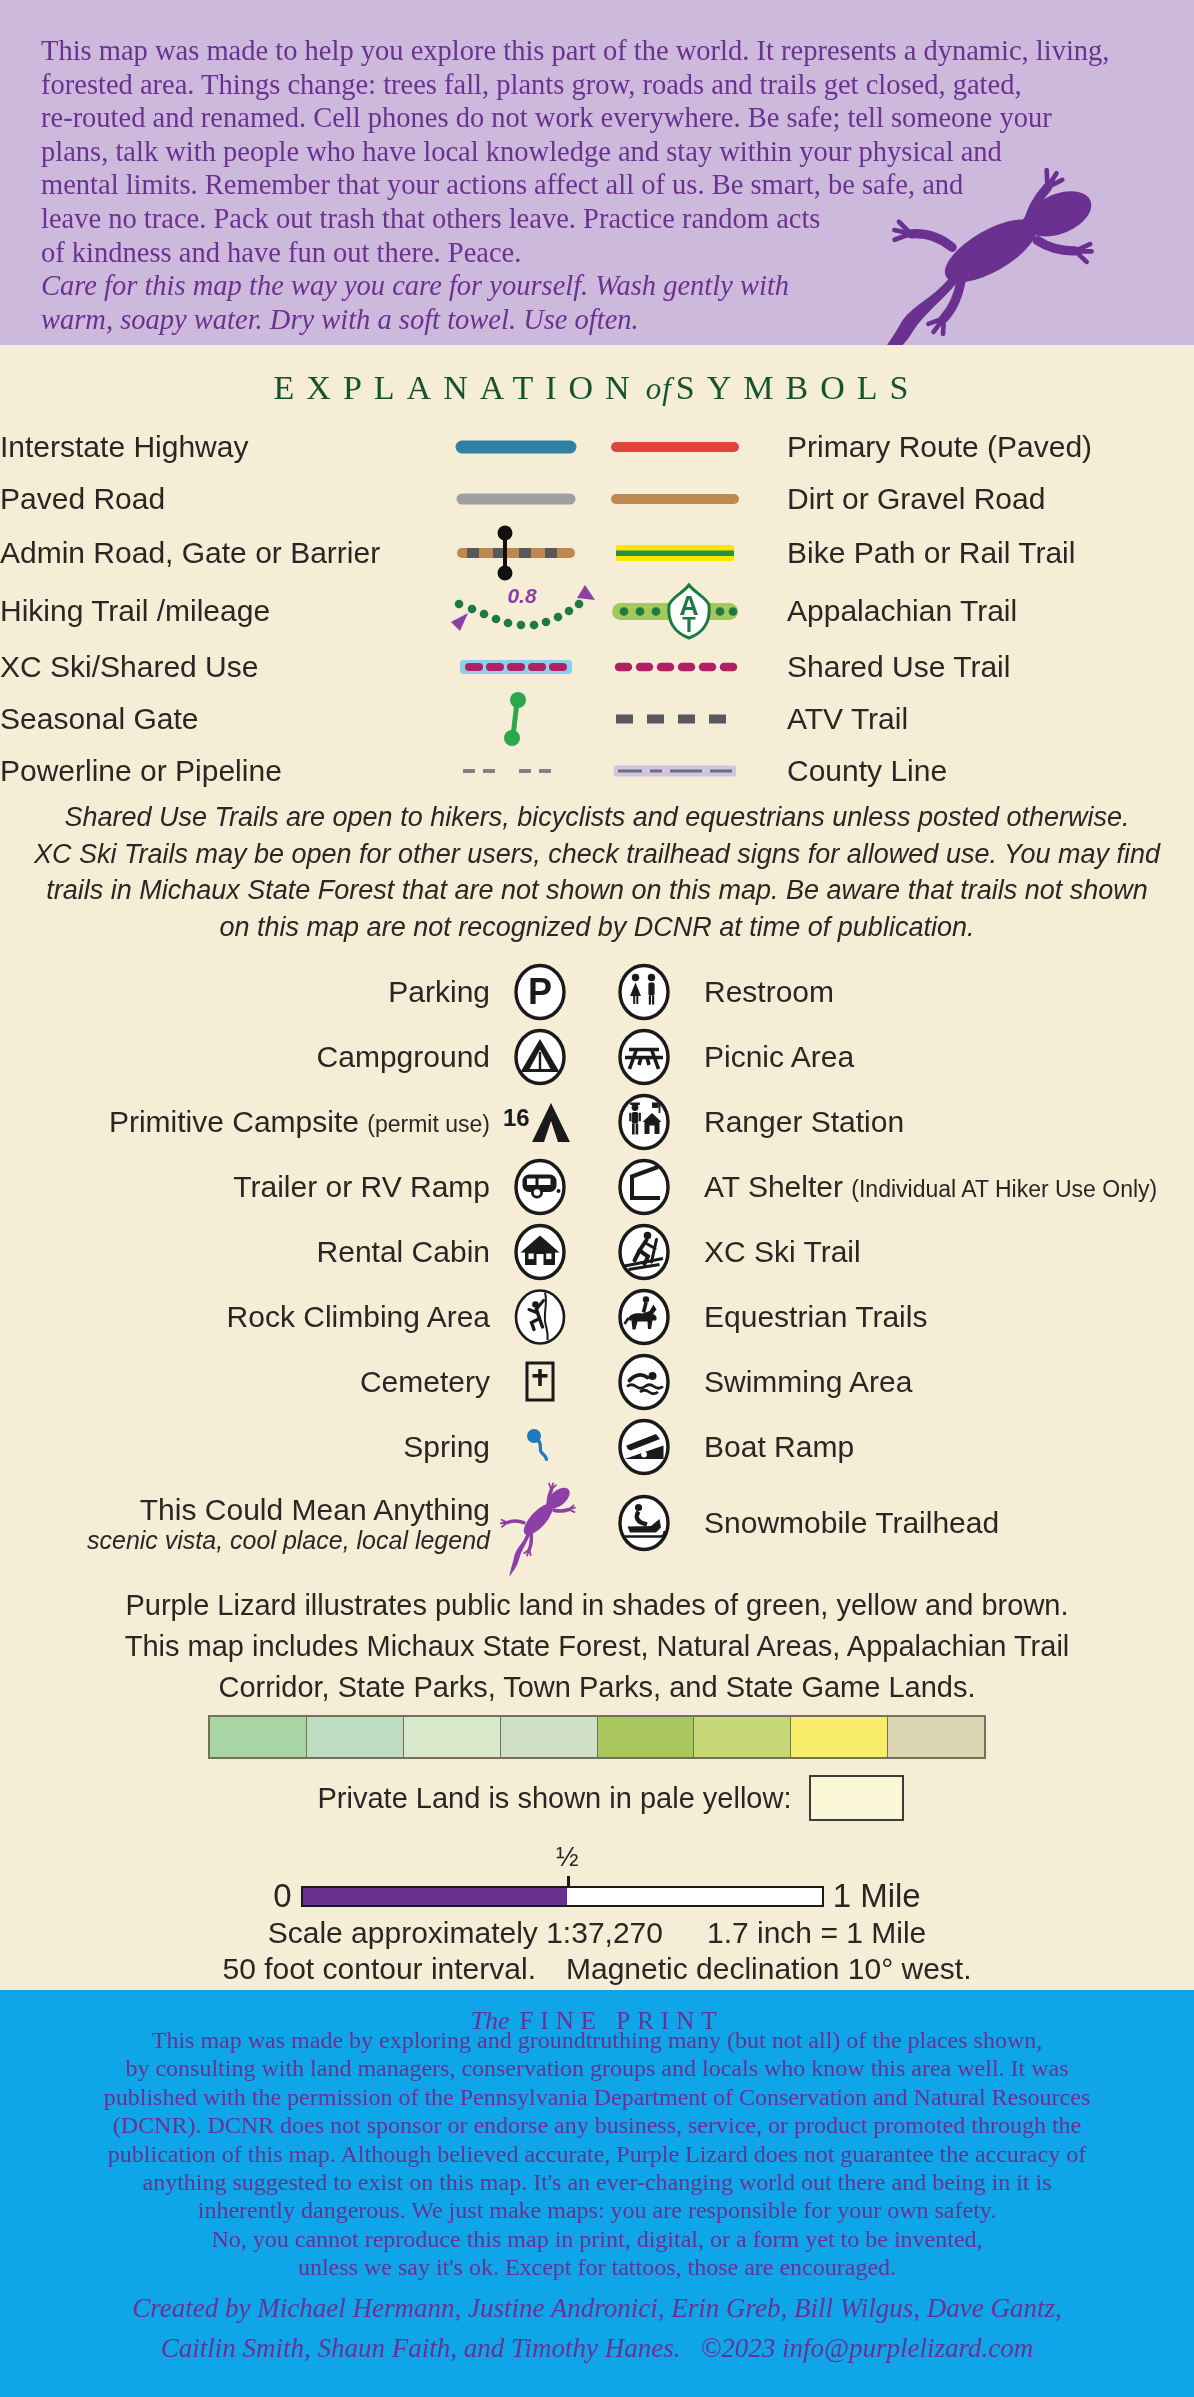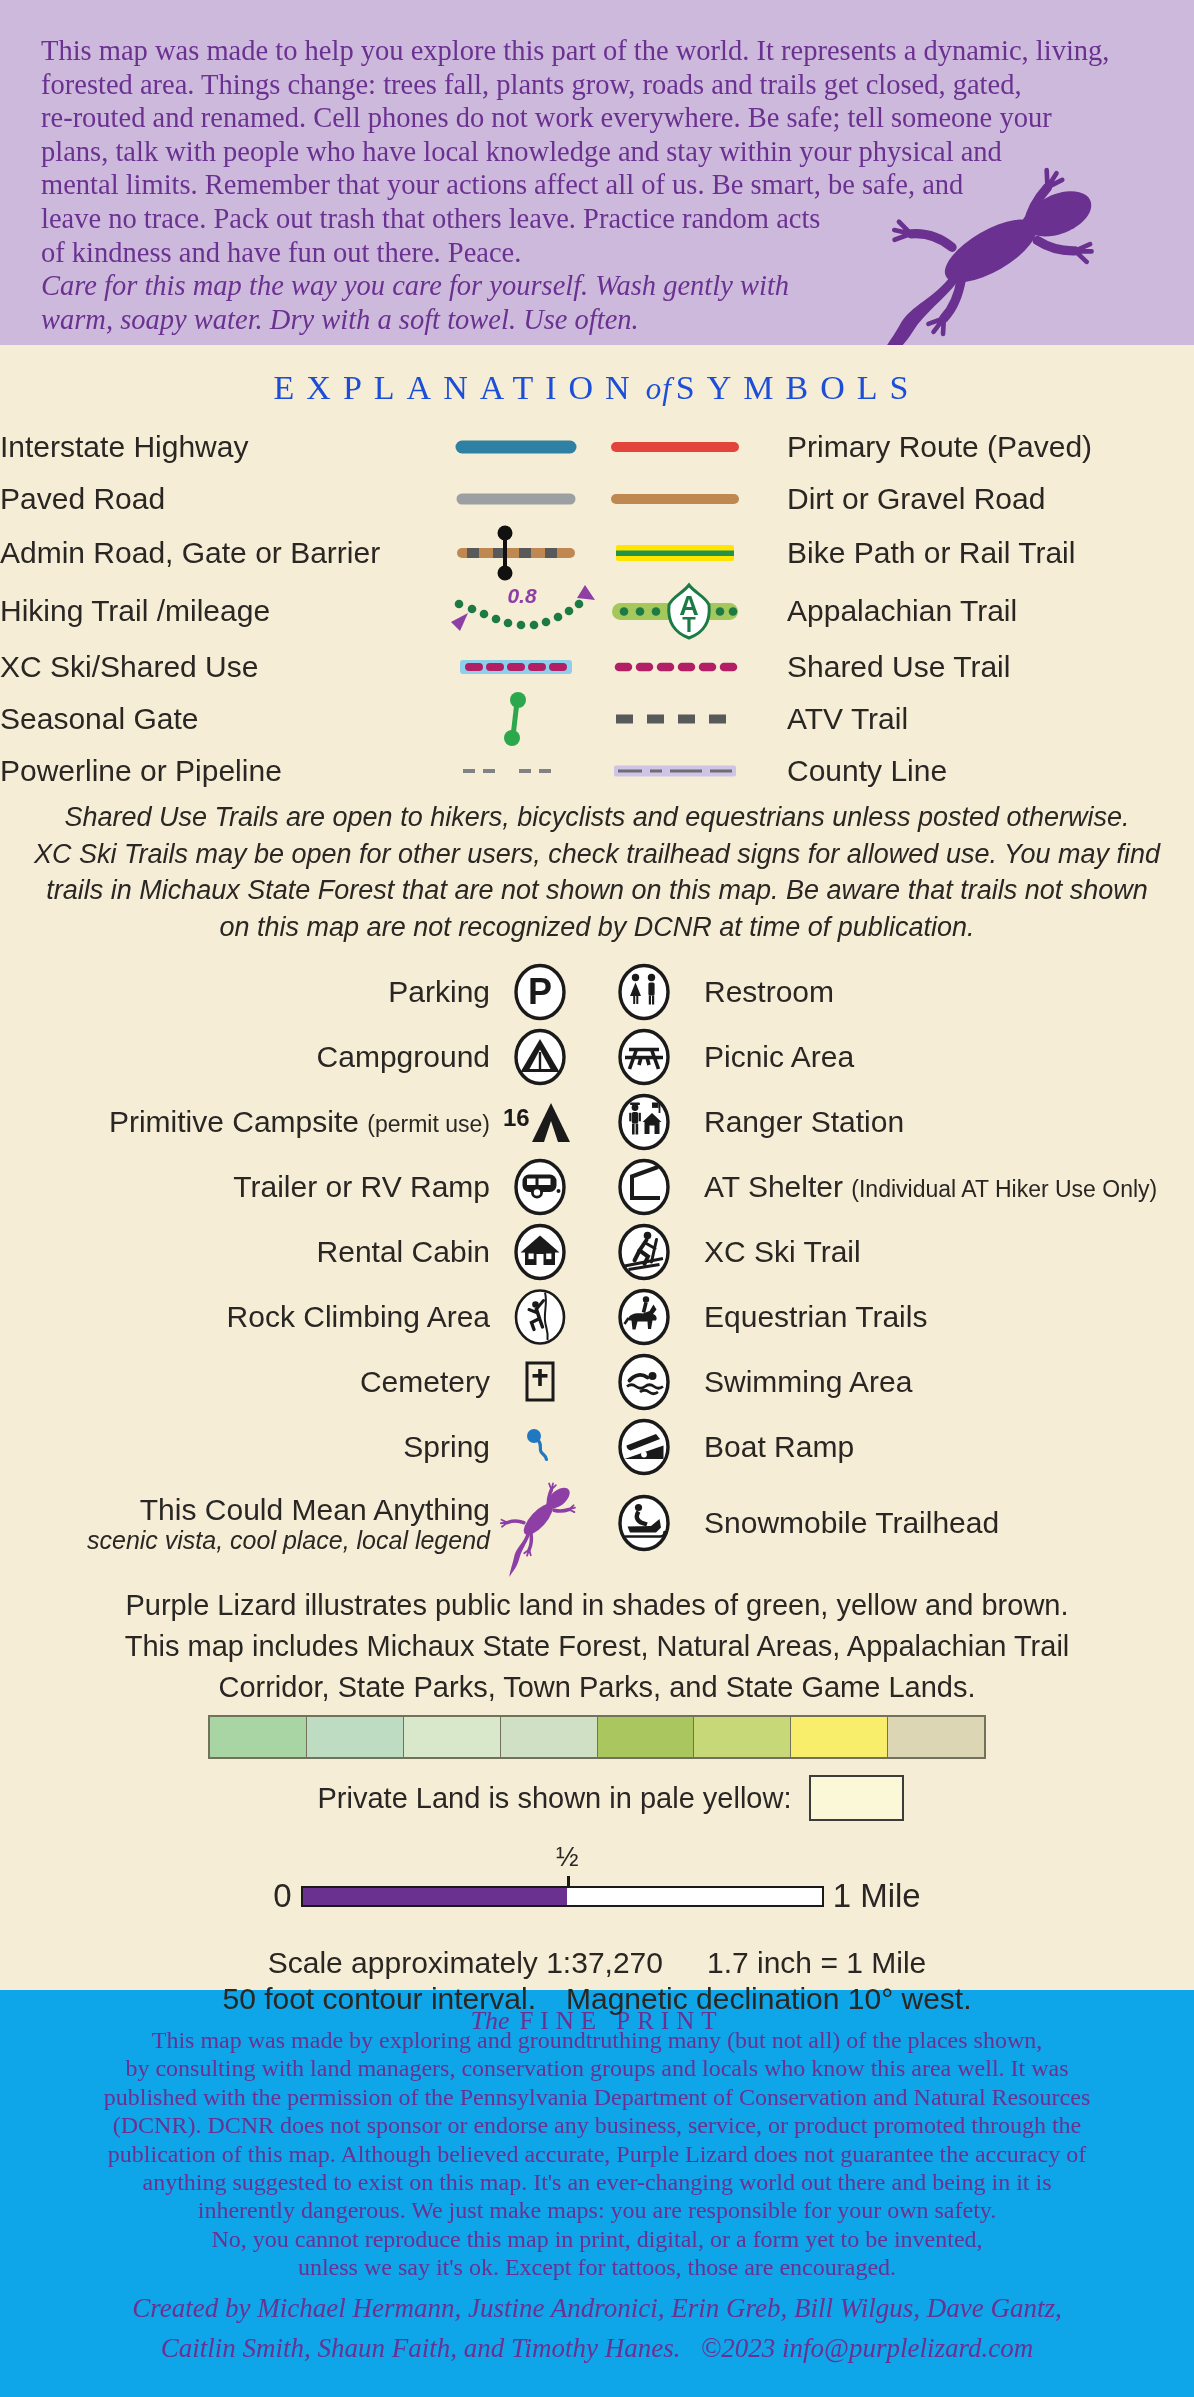--- a/index.html
+++ b/index.html
@@ -8,21 +8,21 @@
 
   
   .sec-intro{position:relative;height:345px;background:#cdb9dc;overflow:hidden}
   .intro-text{padding:34px 0 0 41px;font-family:"Liberation Serif",serif;color:#6b3191;font-size:28.5px;line-height:33.6px}
   .iline{white-space:nowrap}
   .iline.it{font-style:italic}
   .lizard-wrap{position:absolute;right:50px;top:165px;width:310px;height:175px;transform:rotate(-20deg);transform-origin:50% 50%}
 
   
   .sec-legend{position:relative;height:1645px;background:#f5edd6}
-  .exp-title{margin:0;padding-top:24px;height:52px;text-align:center;font-family:"Liberation Serif",serif;font-weight:normal;color:#1d4ed8;font-size:34px;letter-spacing:12px;white-space:nowrap}
+  .exp-title{margin:0;padding-top:24px;height:52px;text-align:center;font-family:"Liberation Serif",serif;font-weight:normal;color:#14532d;font-size:34px;letter-spacing:12px;white-space:nowrap}
   .exp-title .of{font-style:italic;letter-spacing:1px;font-size:31px;margin:0 4px}
 
   .lrow{display:flex;align-items:center;height:52px;font-size:30px}
   .lrow.t56{height:56px}.lrow.t60{height:60px}
   .cl{width:443px;text-align:left;white-space:nowrap}
   .c2{width:130px;padding-left:12px;display:flex;align-items:flex-end;overflow:visible}
   .c3{width:167px;padding-left:25px;display:flex;align-items:center;overflow:visible}
   .cr{flex:1;padding-left:10px;white-space:nowrap}
 
   .note{margin-top:2px;text-align:center;font-style:italic;font-size:27px;line-height:36.5px}
@@ -54,21 +54,21 @@
   .swatchbar .cell{flex:1;border-left:1.5px solid #72725c}
   .swatchbar .cell:first-child{border-left:none}
   .privland{margin-top:16px;display:flex;justify-content:center;align-items:center;gap:18px;font-size:29px;transform:translateX(14px)}
   .privswatch{width:95px;height:46px;border:2.5px solid #3c3c3c;box-sizing:border-box}
 
   .sbrow{display:flex;justify-content:center;align-items:center;margin-top:56px;font-size:33px}
   .sbar{position:relative;width:523px;height:21px;border:2.5px solid #1a1a1a;background:#fff;box-sizing:border-box;margin:0 9px}
   .sfill{position:absolute;left:0;top:0;bottom:0;width:51%;background:#6b3191}
   .stick{position:absolute;left:51%;top:-12px;width:2.5px;height:12px;background:#1a1a1a}
   .shalf{position:absolute;left:51%;top:-46px;transform:translateX(-50%);font-size:27px;color:#2a2623}
-  .scaletext{margin-top:30px;text-align:center;font-size:30px;line-height:36px}
+  .scaletext{margin-top:0;text-align:center;font-size:30px;line-height:36px}
   .gA{display:inline-block;width:44px}
   .gB{display:inline-block;width:30px}
 
   
   .sec-fine{height:407px;background:#0ea5e9;text-align:center;color:#6b3191;font-family:"Liberation Serif",serif}
   .fp-title{padding-top:16px;font-size:26px;height:36px;box-sizing:border-box}
   .fp-the{font-style:italic;margin-right:10px}
   .fp-rest{letter-spacing:7px;font-size:25px}
   .fp-line{font-size:24px;line-height:28.4px}
   .fp-credits{margin-top:6px;font-style:italic;font-size:27px;line-height:40px}

